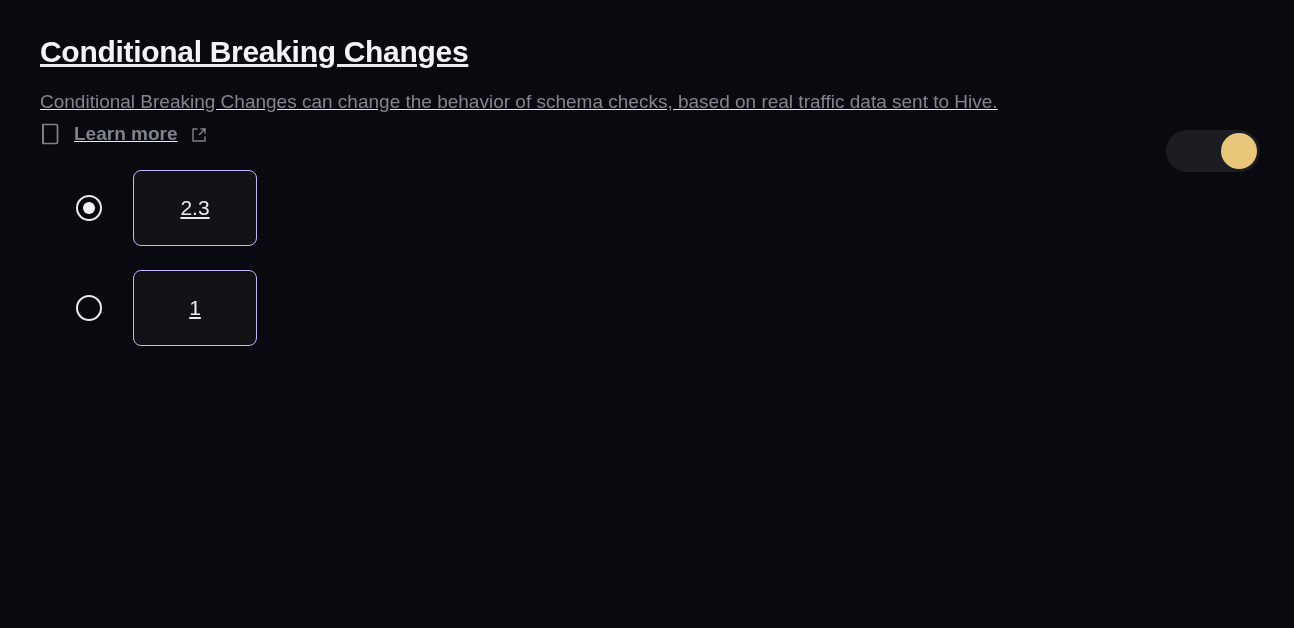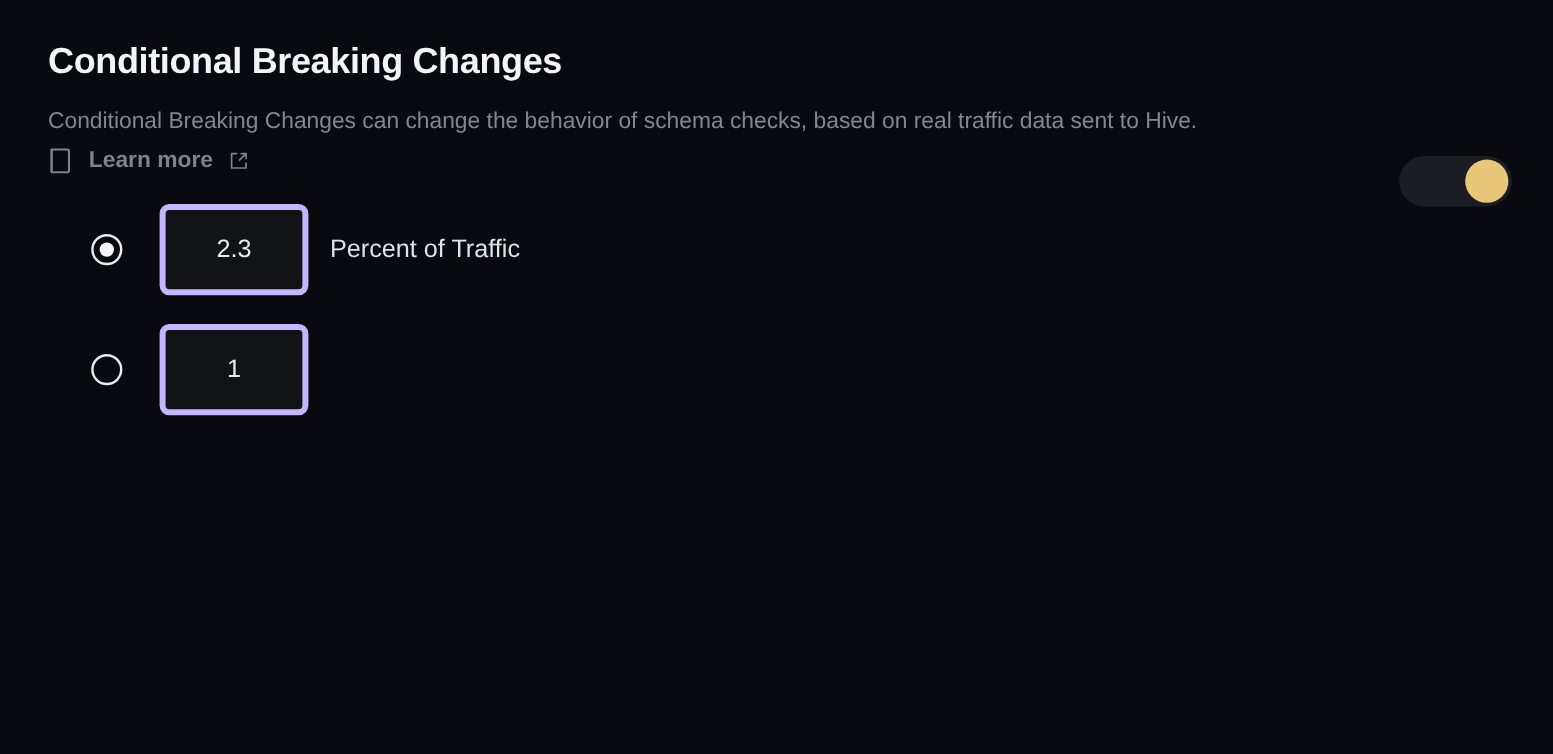--- a/index.html
+++ b/index.html
@@ -15,20 +15,21 @@
     color: #e8eaed;
     -webkit-font-smoothing: antialiased;
   }
   .panel {
     position: relative;
     width: 1294px;
     height: 628px;
     background: #080a0f;
     box-sizing: border-box;
     padding: 34px 40px 0 40px;
+    text-decoration: underline;
   }
   .title {
     font-size: 30px;
     font-weight: bold;
     letter-spacing: -0.3px;
     color: #f2f4f7;
     margin: 0 0 12px 0;
     line-height: 36px;
   }
   .desc {
@@ -114,21 +115,21 @@
     top: 5px;
     left: 5px;
     width: 12px;
     height: 12px;
     border-radius: 50%;
     background: #f3f5f7;
   }
   .numbox {
     width: 124px;
     height: 76px;
-    border: 5px solid #c4b5fd;
+    border: 1px solid #c4b5fd;
     border-radius: 8px;
     background: #111317;
     color: #e9ecef;
     font-size: 21px;
     font-family: "Liberation Sans", sans-serif;
     text-align: center;
     box-sizing: border-box;
     outline: none;
     padding: 0;
   }
@@ -178,21 +179,20 @@
         <path d="M10 2h4v4" stroke="#7e838b" stroke-width="1.4" stroke-linecap="round" stroke-linejoin="round"></path>
         <path d="M8.5 7.5L14 2" stroke="#7e838b" stroke-width="1.4" stroke-linecap="round"></path>
       </svg>
     </span>
   </div>
 
 
   <div class="option-row">
     <div class="radio checked"></div>
     <input class="numbox" type="text" value="2.3" style="">
-    <span class="opt-label">Percent of Traffic</span>
   </div>
 
   <div class="option-row">
     <div class="radio"></div>
     <input class="numbox" type="text" value="1" style="">
   </div>
 
 
 </div>
 

